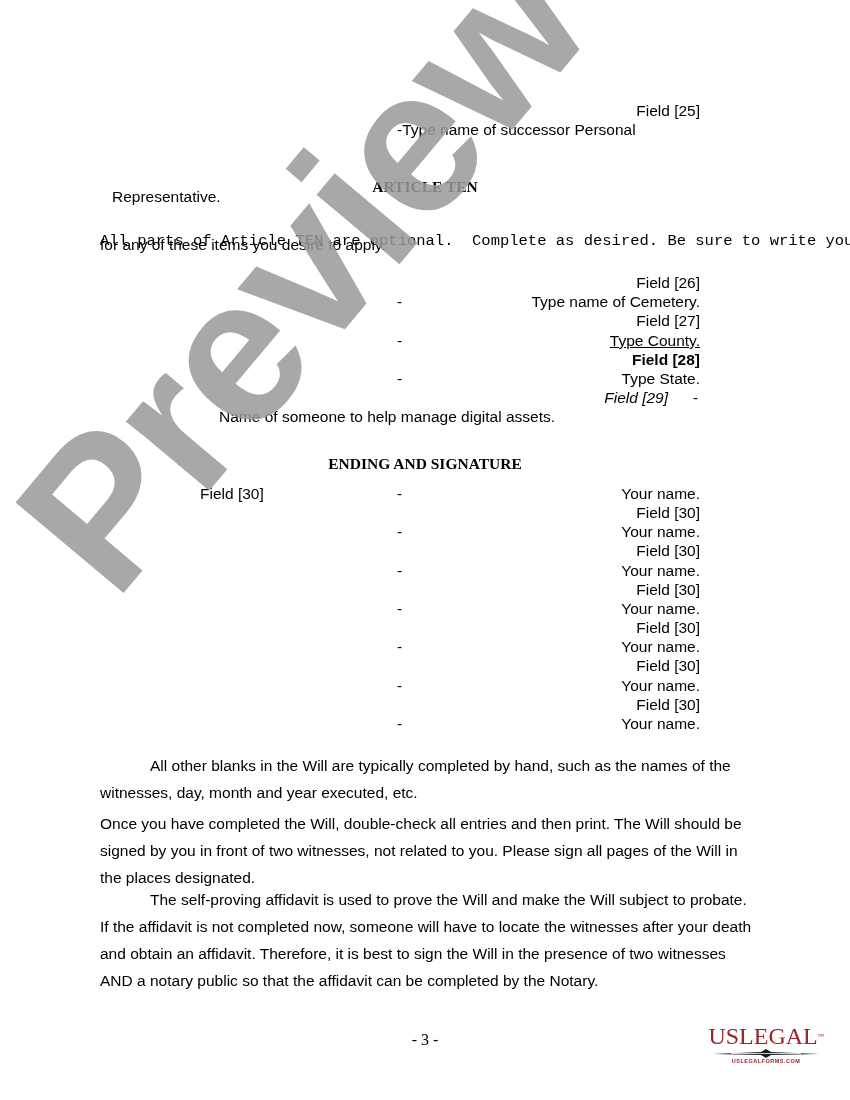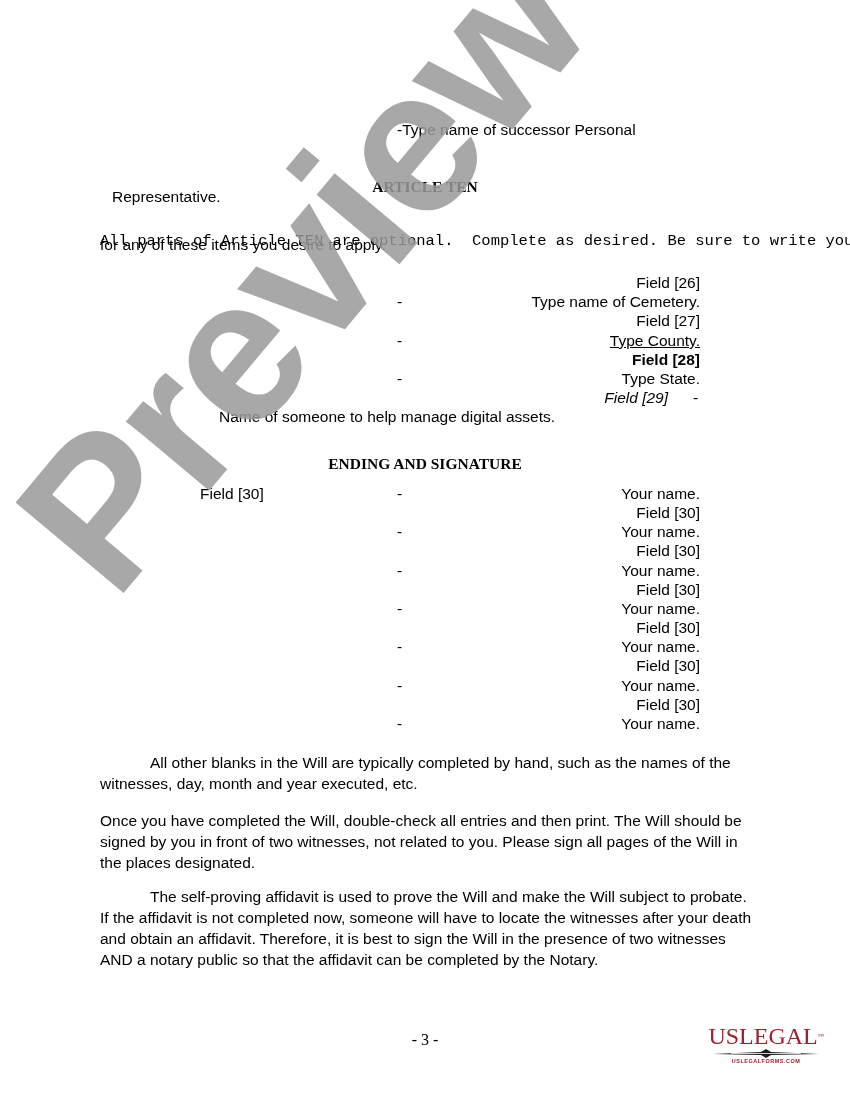--- a/index.html
+++ b/index.html
@@ -2,39 +2,40 @@
 <html><head>
   <meta charset="utf-8">
   <style>
     html, body { margin: 0; padding: 0; background: #ffffff; }
     body { width: 850px; height: 1100px; position: relative; overflow: hidden;
            font-family: "Liberation Sans", sans-serif; color: #000; font-size: 15.5px; }
     .page { position: absolute; left: 0; top: 0; width: 850px; height: 1100px; }
     .line { position: absolute; white-space: pre; line-height: 19px; }
     .right { text-align: right; }
     .center { position: absolute; left: 100px; width: 650px; text-align: center; font-weight: bold; line-height: 19px; font-family: Liberation Serif, serif; }
-    .para { position: absolute; left: 100px; width: 652px; line-height: 21px; }
+    .para { position: absolute; left: 100px; width: 652px; line-height: 27px; }
     .indent { text-indent: 50px; }
     .dash { position: absolute; left: 397px; line-height: 19px; }
     .watermark { position: absolute; left: 60px; top: 455px; font-family: "Liberation Sans", sans-serif;
                  font-weight: bold; font-size: 205px; color: #9a9a9a; opacity: 0.85;
                  transform: rotate(-50deg); transform-origin: left center; letter-spacing: -4px;
                  white-space: nowrap; pointer-events: none; line-height: 1; }
     .pagenum { position: absolute; left: 0; width: 850px; top: 1031px; text-align: center;
                font-family: "Liberation Serif", serif; font-size: 16px; }
     .logo { position: absolute; left: 706px; top: 1024px; width: 120px; height: 44px; text-align: center; }
     .logo-text { font-family: "Liberation Serif", serif; font-size: 24px; color: #a0202c; letter-spacing: 0px; line-height: 24px; }
     .logo-tm { font-size: 6px; vertical-align: top; color: #a0202c; }
     .logo-sub { font-family: "Liberation Sans", sans-serif; font-size: 5.5px; color: #a0202c; font-weight: bold; letter-spacing: 0.5px; }
   </style>
 </head>
 <body>
 
 <div class="page">
 
+  <div class="line right" style="left:400px; width:300px; top:101px;">Field [25]</div>
   <div class="line" style="left:397px; top:120px;">-Type name of successor Personal</div>
   <div class="line" style="left:112px; top:139px;margin-top:48px;">Representative.</div>
 
   <div class="center" style="top:177px;">ARTICLE TEN</div>
   <div class="line" style="left:100px; top:232px;font-family:Liberation Mono, monospace;">All parts of Article TEN are optional.  Complete as desired. Be sure to write your initials</div>
   <div class="line" style="left:100px; top:235px;">for any of these items you desire to apply.</div>
 
   <div class="line right" style="left:400px; width:300px; top:273px;">Field [26]</div>
   <div class="dash" style="top:292px;">-</div>
   <div class="line right" style="left:400px; width:300px; top:292px;">Type name of Cemetery.</div>

